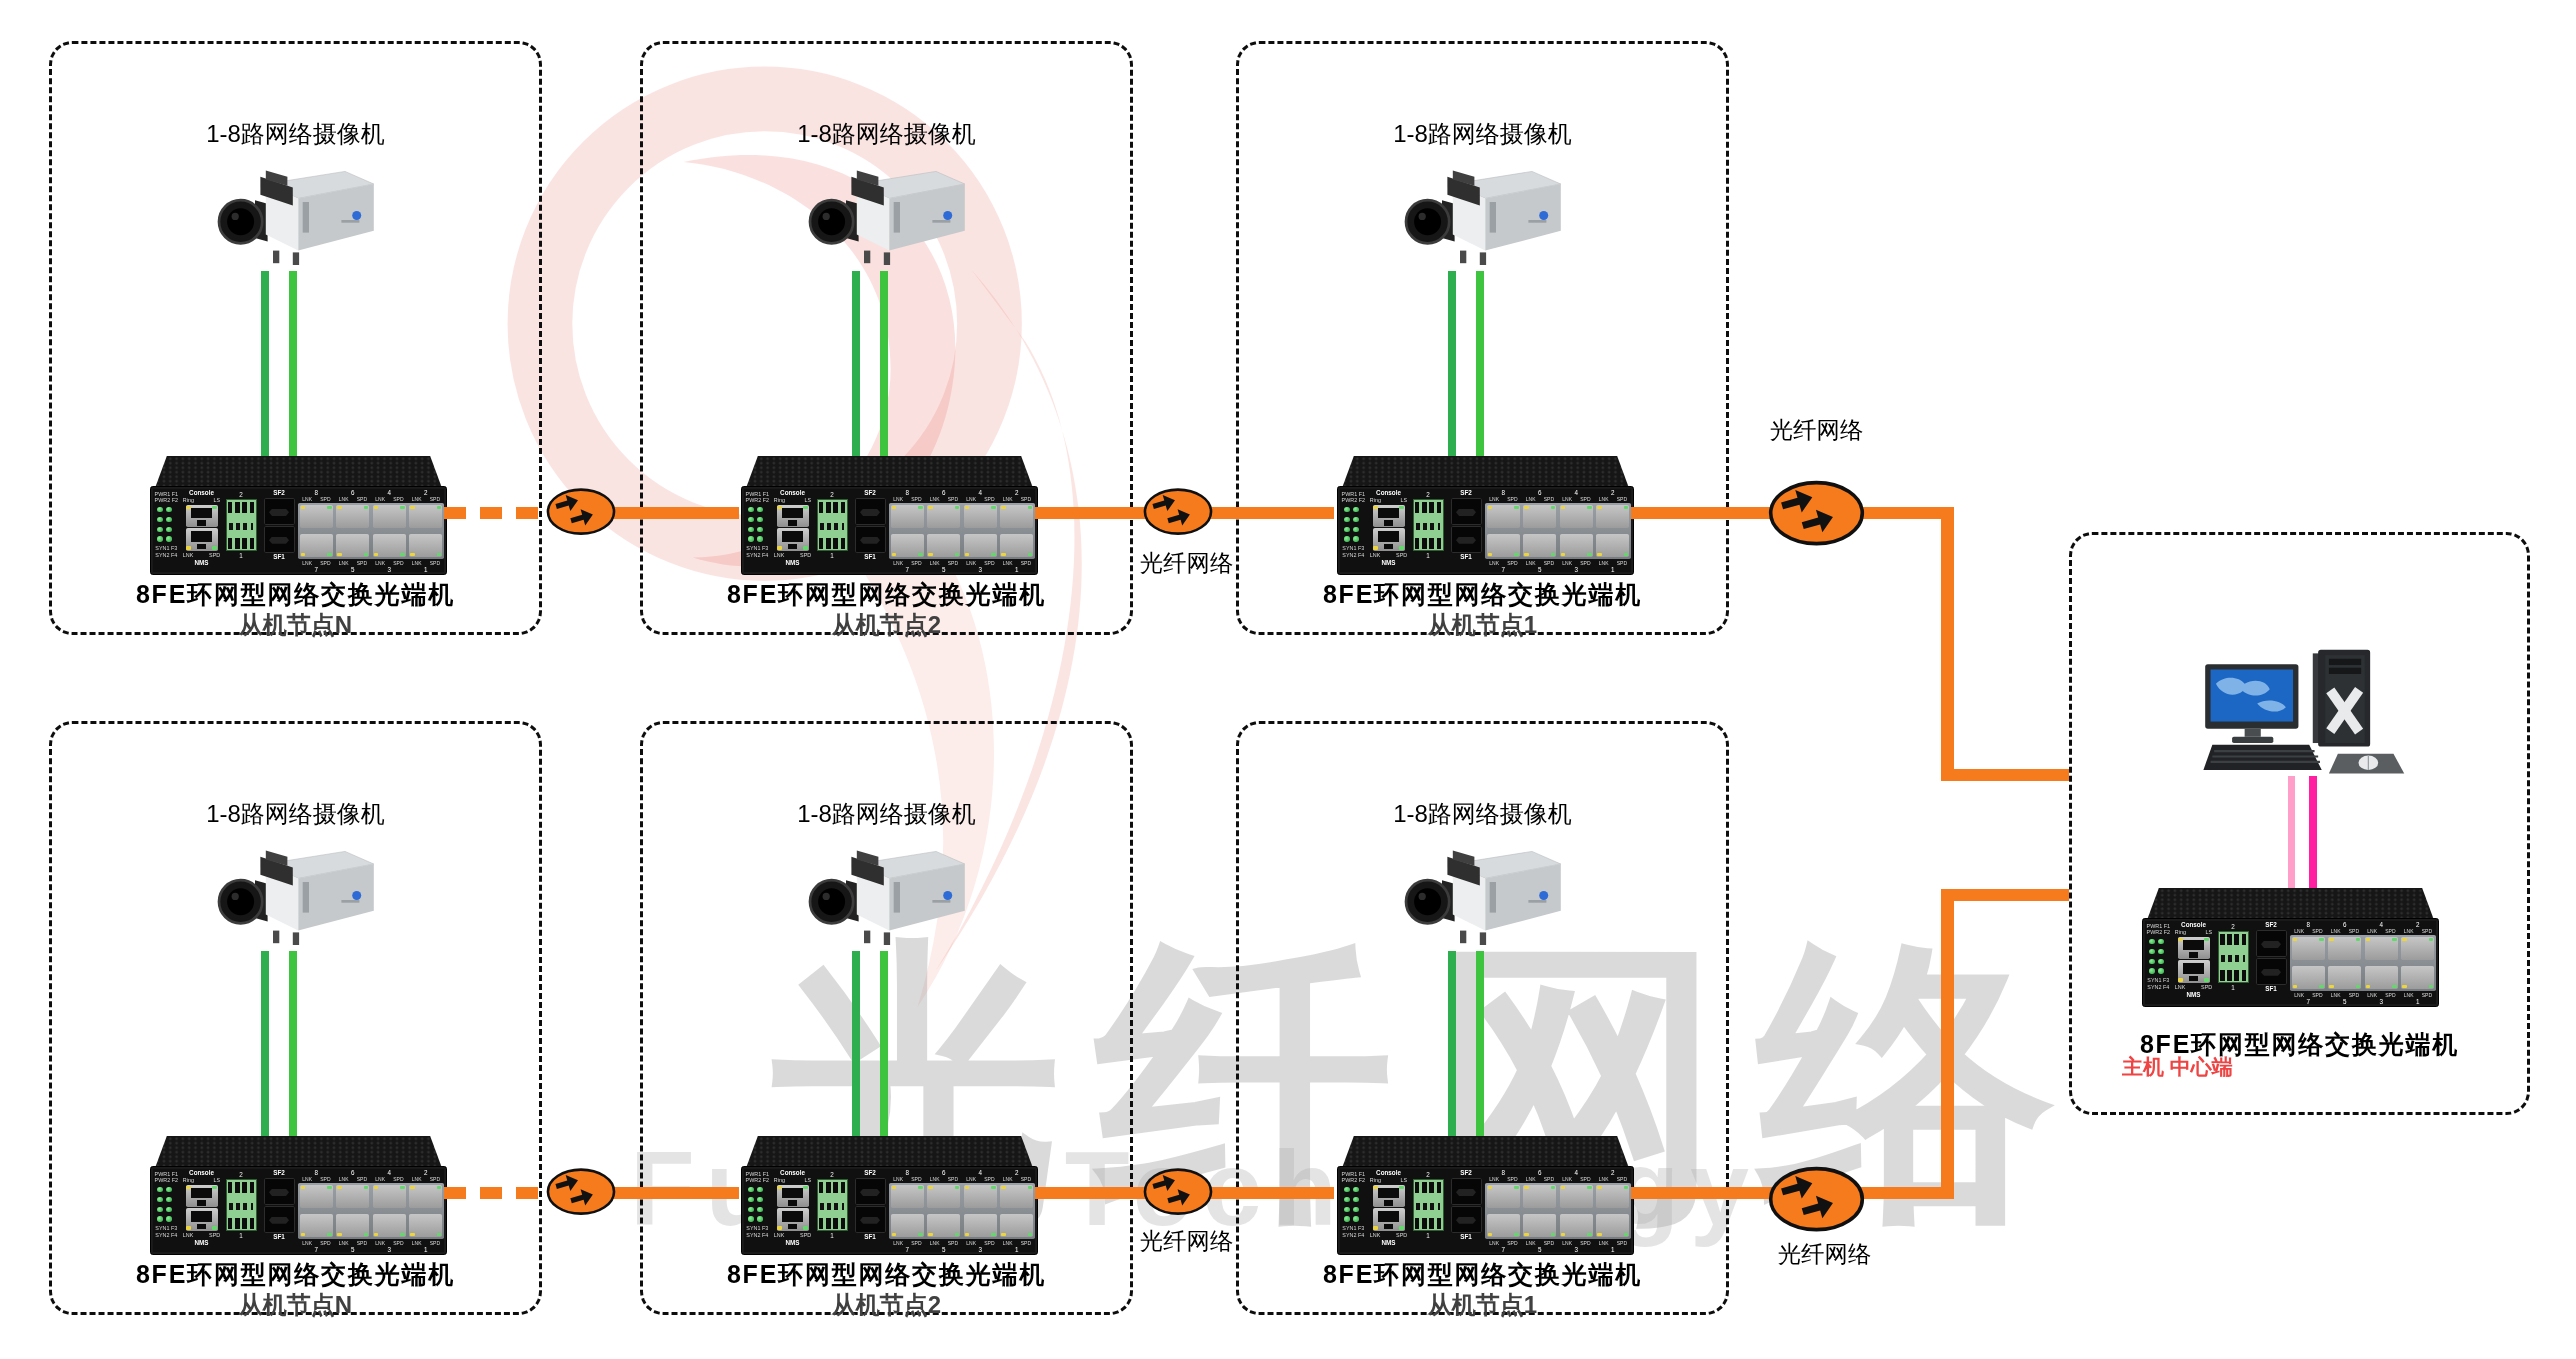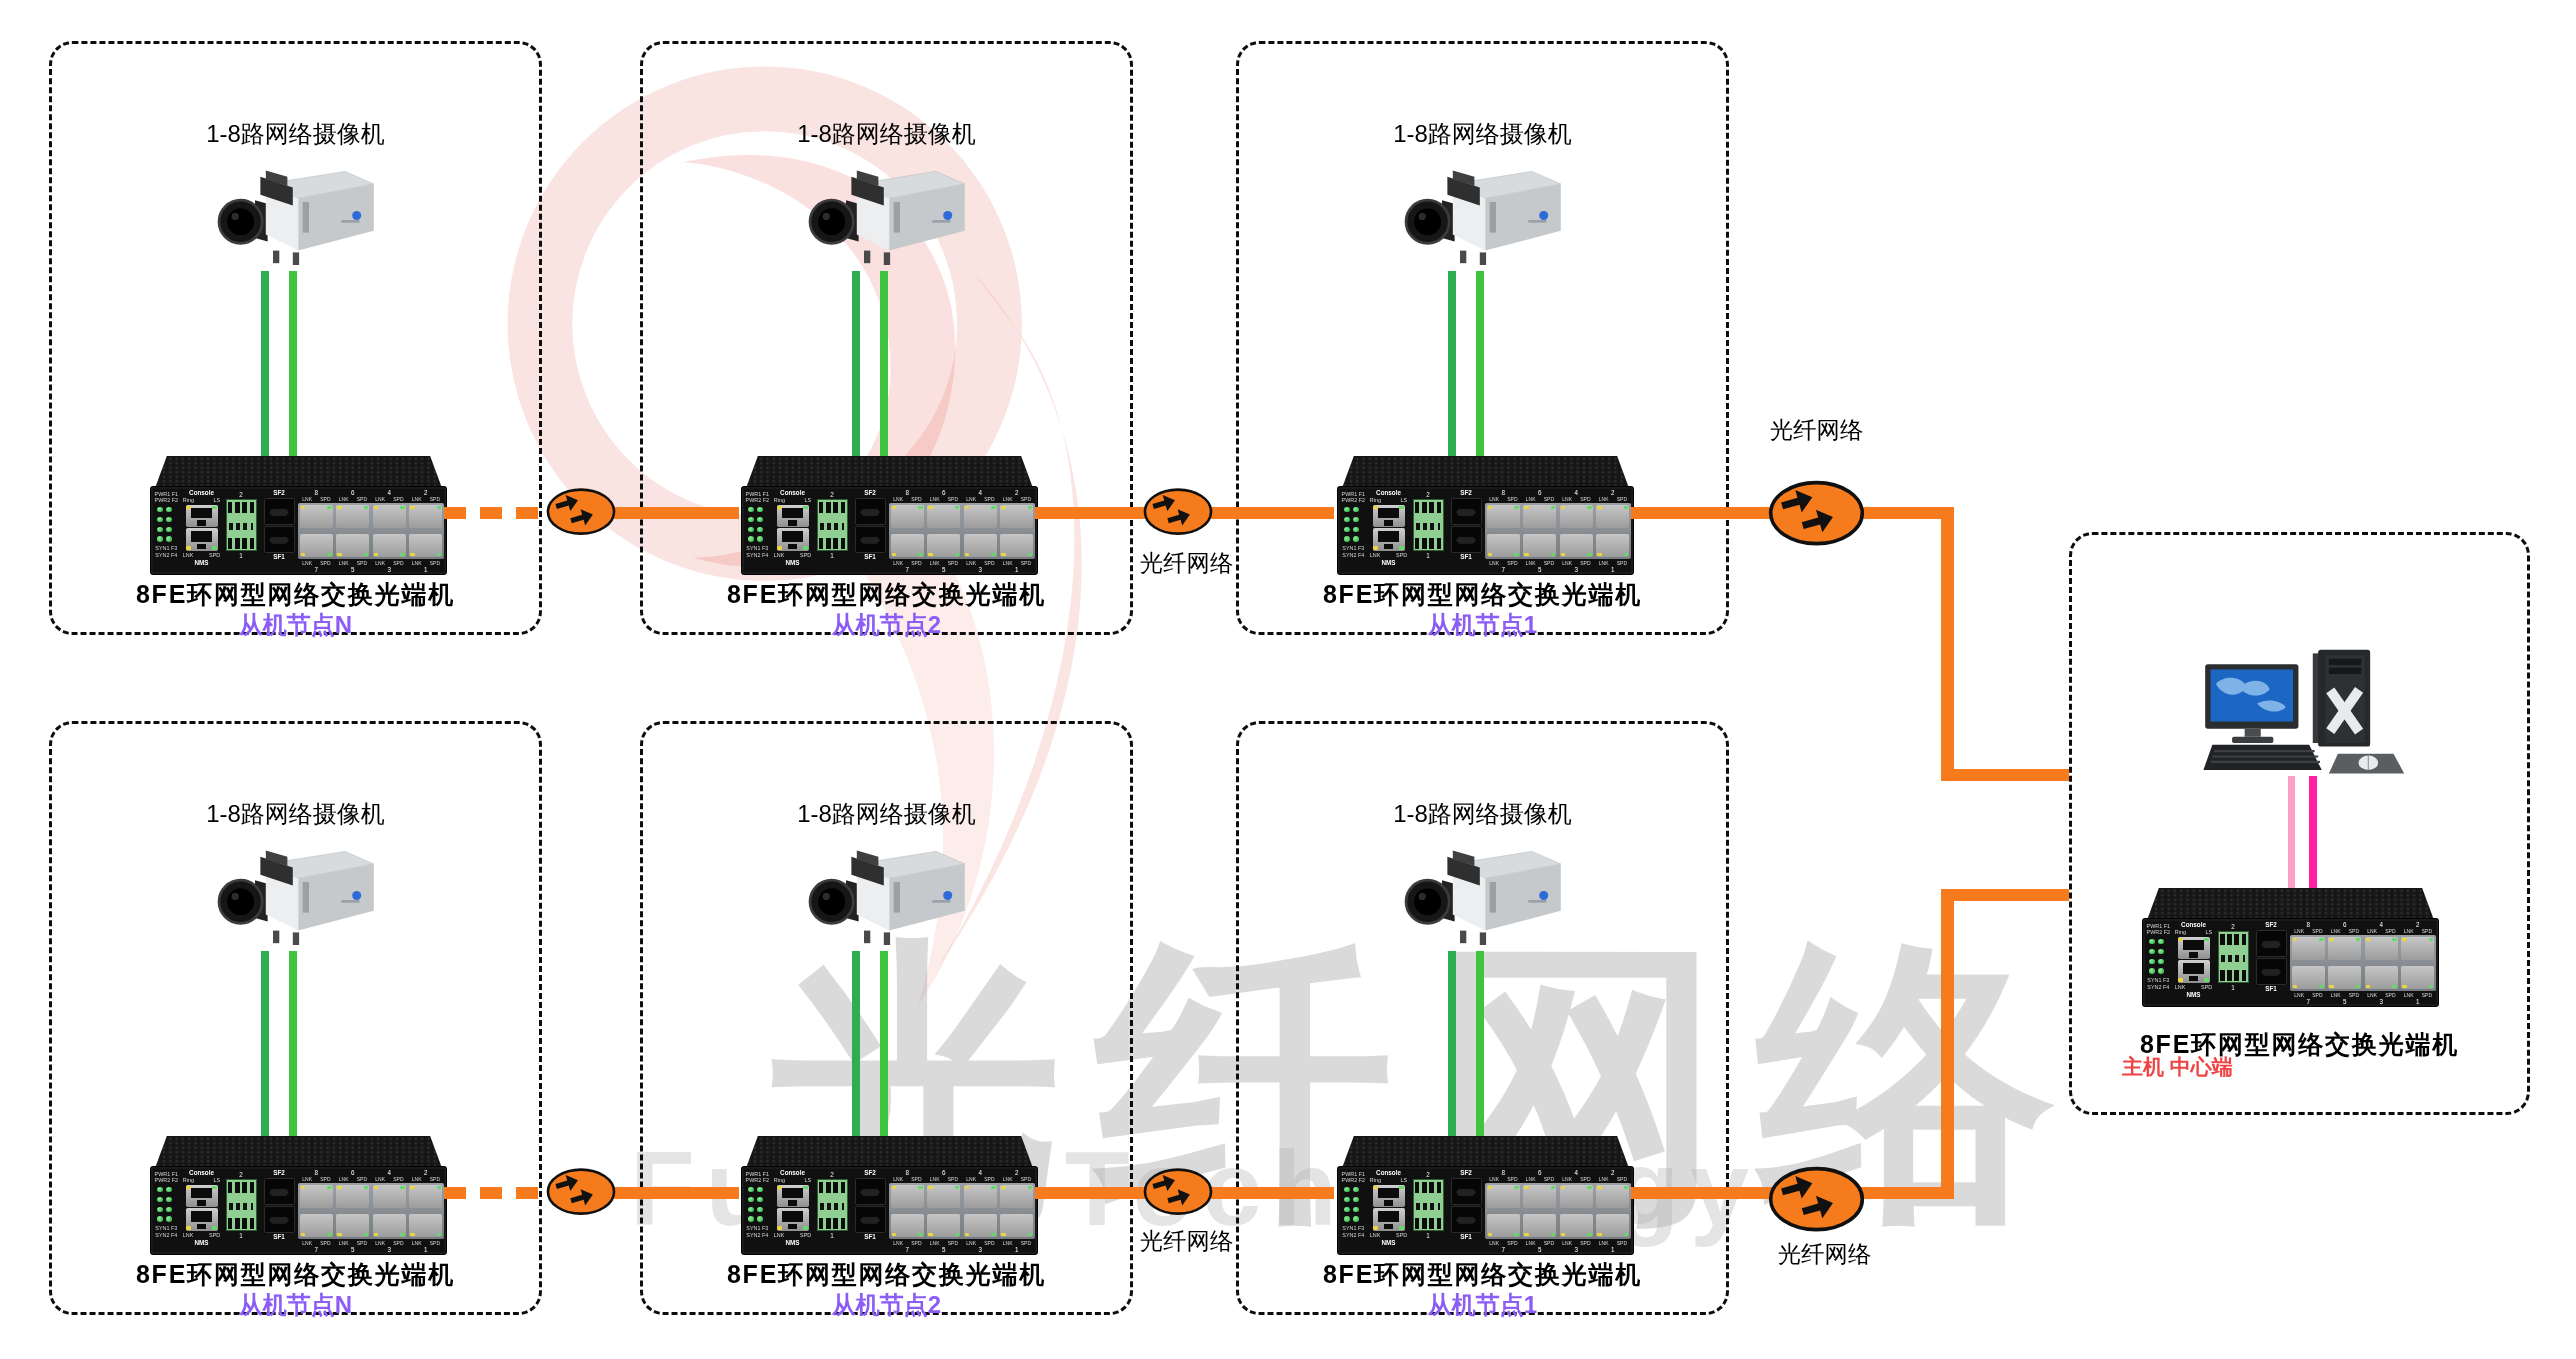--- a/index.html
+++ b/index.html
@@ -18,21 +18,21 @@
   .nbox,.mbox{position:absolute;border:3.6px dashed #0d0d0d;border-radius:23.4px;
               box-sizing:border-box;z-index:1;background:transparent;}
   .nbox{width:493px;height:594px;}
   .mbox{left:2069px;top:532px;width:461px;height:583px;}
 
   .b-title{position:absolute;top:74px;left:0;right:0;text-align:center;
            font-size:24px;color:#000;}
   .b-dev{position:absolute;top:534px;left:0;right:0;text-align:center;
          font-size:25px;font-weight:600;color:#000;letter-spacing:1.8px;}
   .b-node{position:absolute;top:565px;left:0;right:0;text-align:center;
-          font-size:24px;font-weight:700;color:#8b5cf6;}
+          font-size:24px;font-weight:700;color:#404040;}
   .m-title{position:absolute;top:86px;left:0;right:0;text-align:center;font-size:25px;color:#000;}
   .m-dev{position:absolute;top:493px;left:0;right:0;text-align:center;
          font-size:25px;font-weight:600;color:#000;letter-spacing:1.8px;}
   .m-host{position:absolute;top:518px;left:50px;font-size:21px;font-weight:700;color:#ef4444;}
 
   
   .cam{position:absolute;left:158px;top:122px;width:171px;height:103px;}
   .gline{position:absolute;top:227px;height:185px;width:8px;}
   .g1{left:209px;background:#2EAE4E;}
   .g2{left:237px;background:#3FC43F;}

